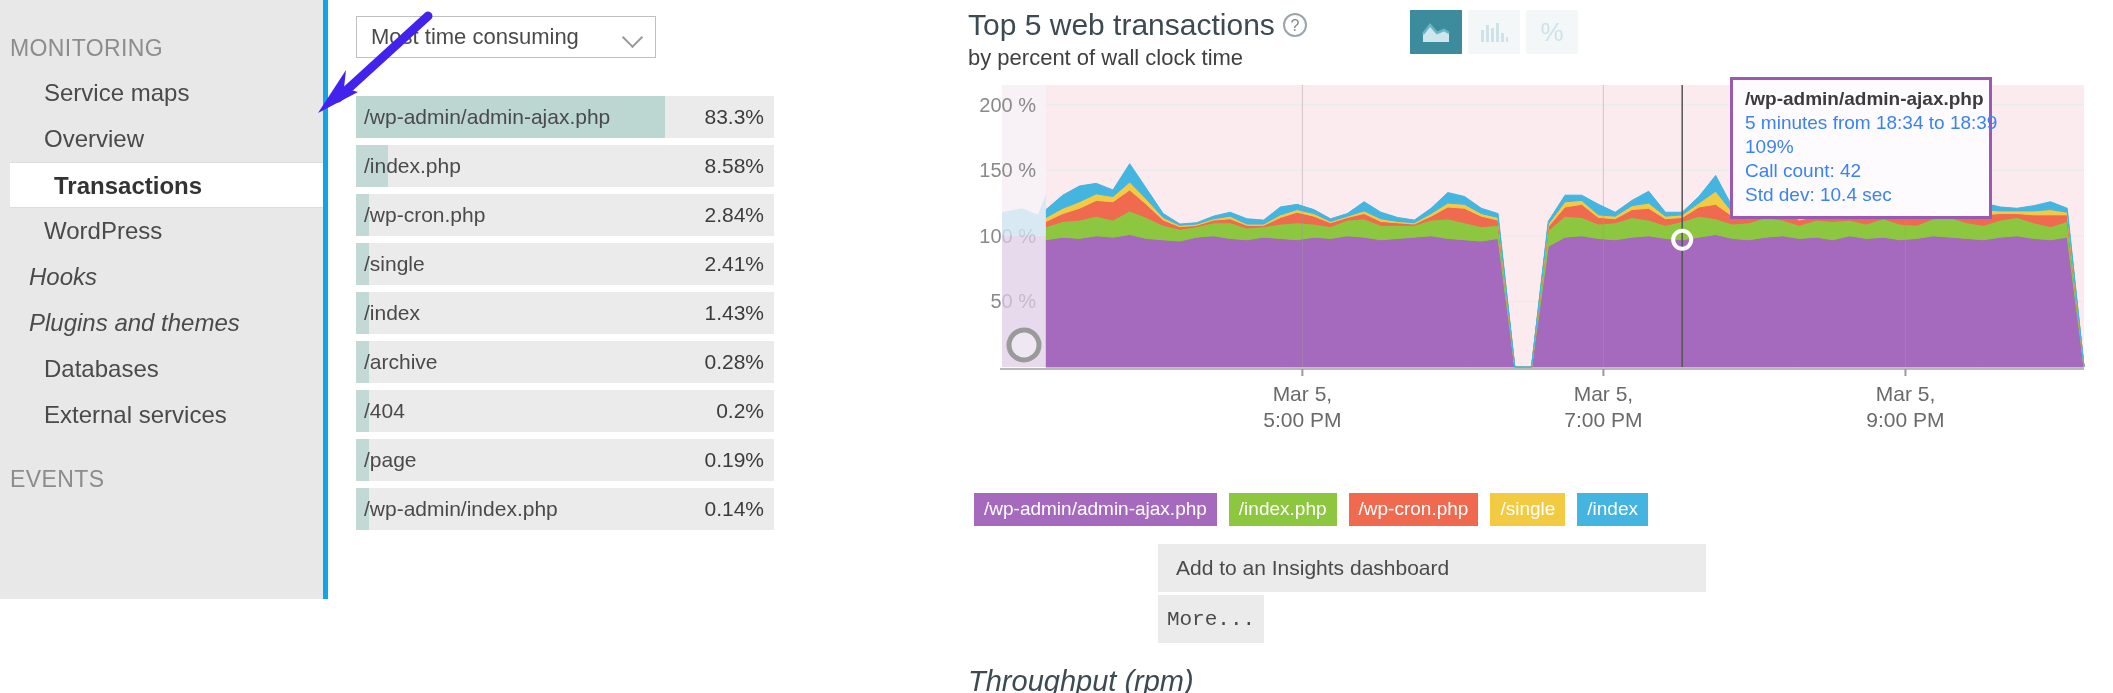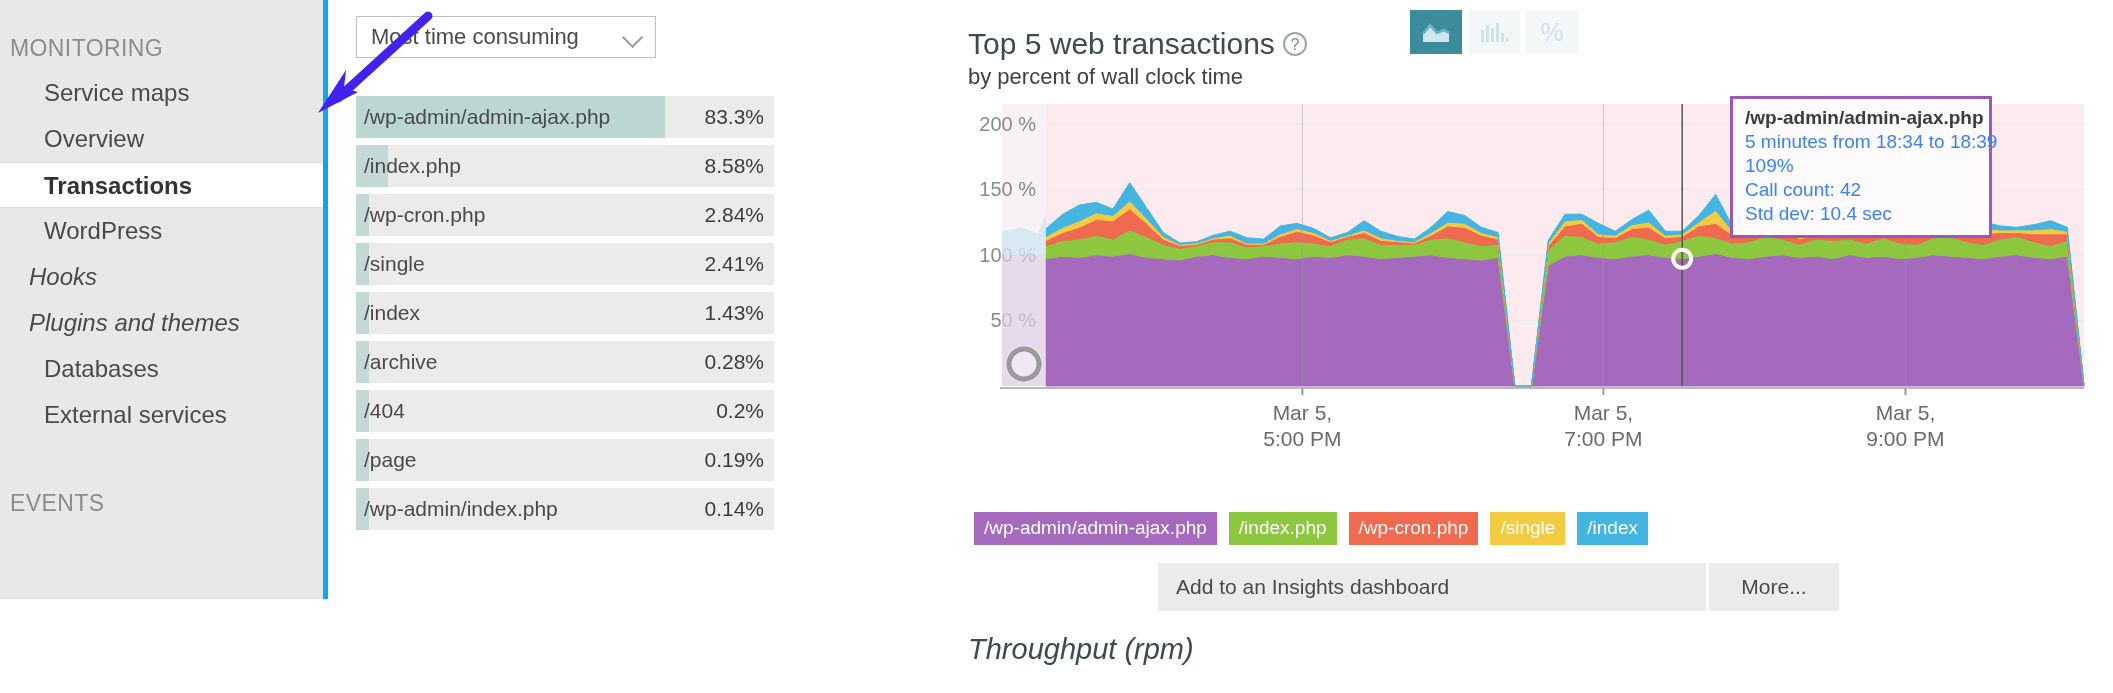--- a/index.html
+++ b/index.html
@@ -25,25 +25,25 @@
     margin-top: 26px;
   }
   .nav-item {
     height: 46px; line-height: 46px;
     font-size: 24px; color: #4a4a4a;
     padding-left: 44px; white-space: nowrap;
   }
   .nav-item.indent2 { padding-left: 29px; font-style: italic; }
   .nav-item.active {
     background: #ffffff; font-weight: bold; color: #333;
-    border-top: 1px solid #dcdcdc; border-bottom: 1px solid #dcdcdc;
+    border-top: 1px solid #dcdcdc; border-bottom: 1px solid #dcdcdc; margin-left: 10px;
   }
   .events-title {
     font-size: 23px; color: #8c8c8c; letter-spacing: .4px;
-    padding-left: 10px; margin-top: 52px;
+    padding-left: 10px; margin-top: 28px;
   }
 
   
   .mid {
     width: 620px; flex: 0 0 620px;
     position: relative; padding: 16px 28px 0 28px;
   }
   .select-box {
     width: 300px; height: 42px;
     border: 1px solid #c0c0c0; background: #fff;
@@ -77,21 +77,21 @@
     position: absolute; right: 10px; z-index: 2;
     font-size: 21px; color: #3c3c3c;
   }
 
   
   .arrow-anno { position: absolute; left: 300px; top: 8px; z-index: 30; pointer-events: none; }
 
   
   .right { flex: 1; position: relative; padding: 8px 0 0 20px; }
   .chart-head { display: flex; align-items: flex-start; }
-  .chart-titles { width: 420px; margin-top: 19px; }
+  .chart-titles { width: 420px; }
   .chart-title {
     font-size: 30px; color: #3d4a52; font-weight: normal;
     display: flex; align-items: center; gap: 8px; white-space: nowrap;
   }
   .help-icon {
     width: 24px; height: 24px; border-radius: 50%;
     border: 2px solid #9aa5ac; color: #7d888f;
     font-size: 16px; line-height: 21px; text-align: center;
     display: inline-block;
   }
@@ -102,27 +102,27 @@
     display: flex; align-items: center; justify-content: center;
   }
   .vt.active { background: #3d8c9e; }
 
   .chart-wrap { position: relative; margin-top: 6px; }
   .legend { display: flex; gap: 12px; margin-top: 12px; margin-left: 6px; }
   .legend-chip {
     color: #fff; font-size: 19px; padding: 5px 10px 6px 10px; white-space: nowrap;
   }
 
-  .footer-bar { display: flex; margin-top: 18px; margin-left: 190px; gap: 3px; }
+  .footer-bar { display: flex; margin-top: 18px; margin-left: 190px; gap: 3px; flex-direction: column; }
   .fbtn {
     background: #ebebeb; color: #4a4a4a; font-size: 21px;
     height: 48px; display: flex; align-items: center; padding: 0 18px;
   }
   .fbtn.wide { width: 548px; }
-  .fbtn.more { width: 130px; justify-content: center; }
+  .fbtn.more { width: 106px; justify-content: center; font-family: Liberation Mono, monospace; }
 
   .throughput { font-size: 29px; color: #3d4a52; margin-top: 22px; font-style: italic; }
 
   
   .tooltip {
     position: absolute; left: 762px; top: 0px;
     width: 262px; background: #fdfbfd;
     border: 3px solid #9b59b6; padding: 8px 12px 10px 12px;
     z-index: 25;
   }

